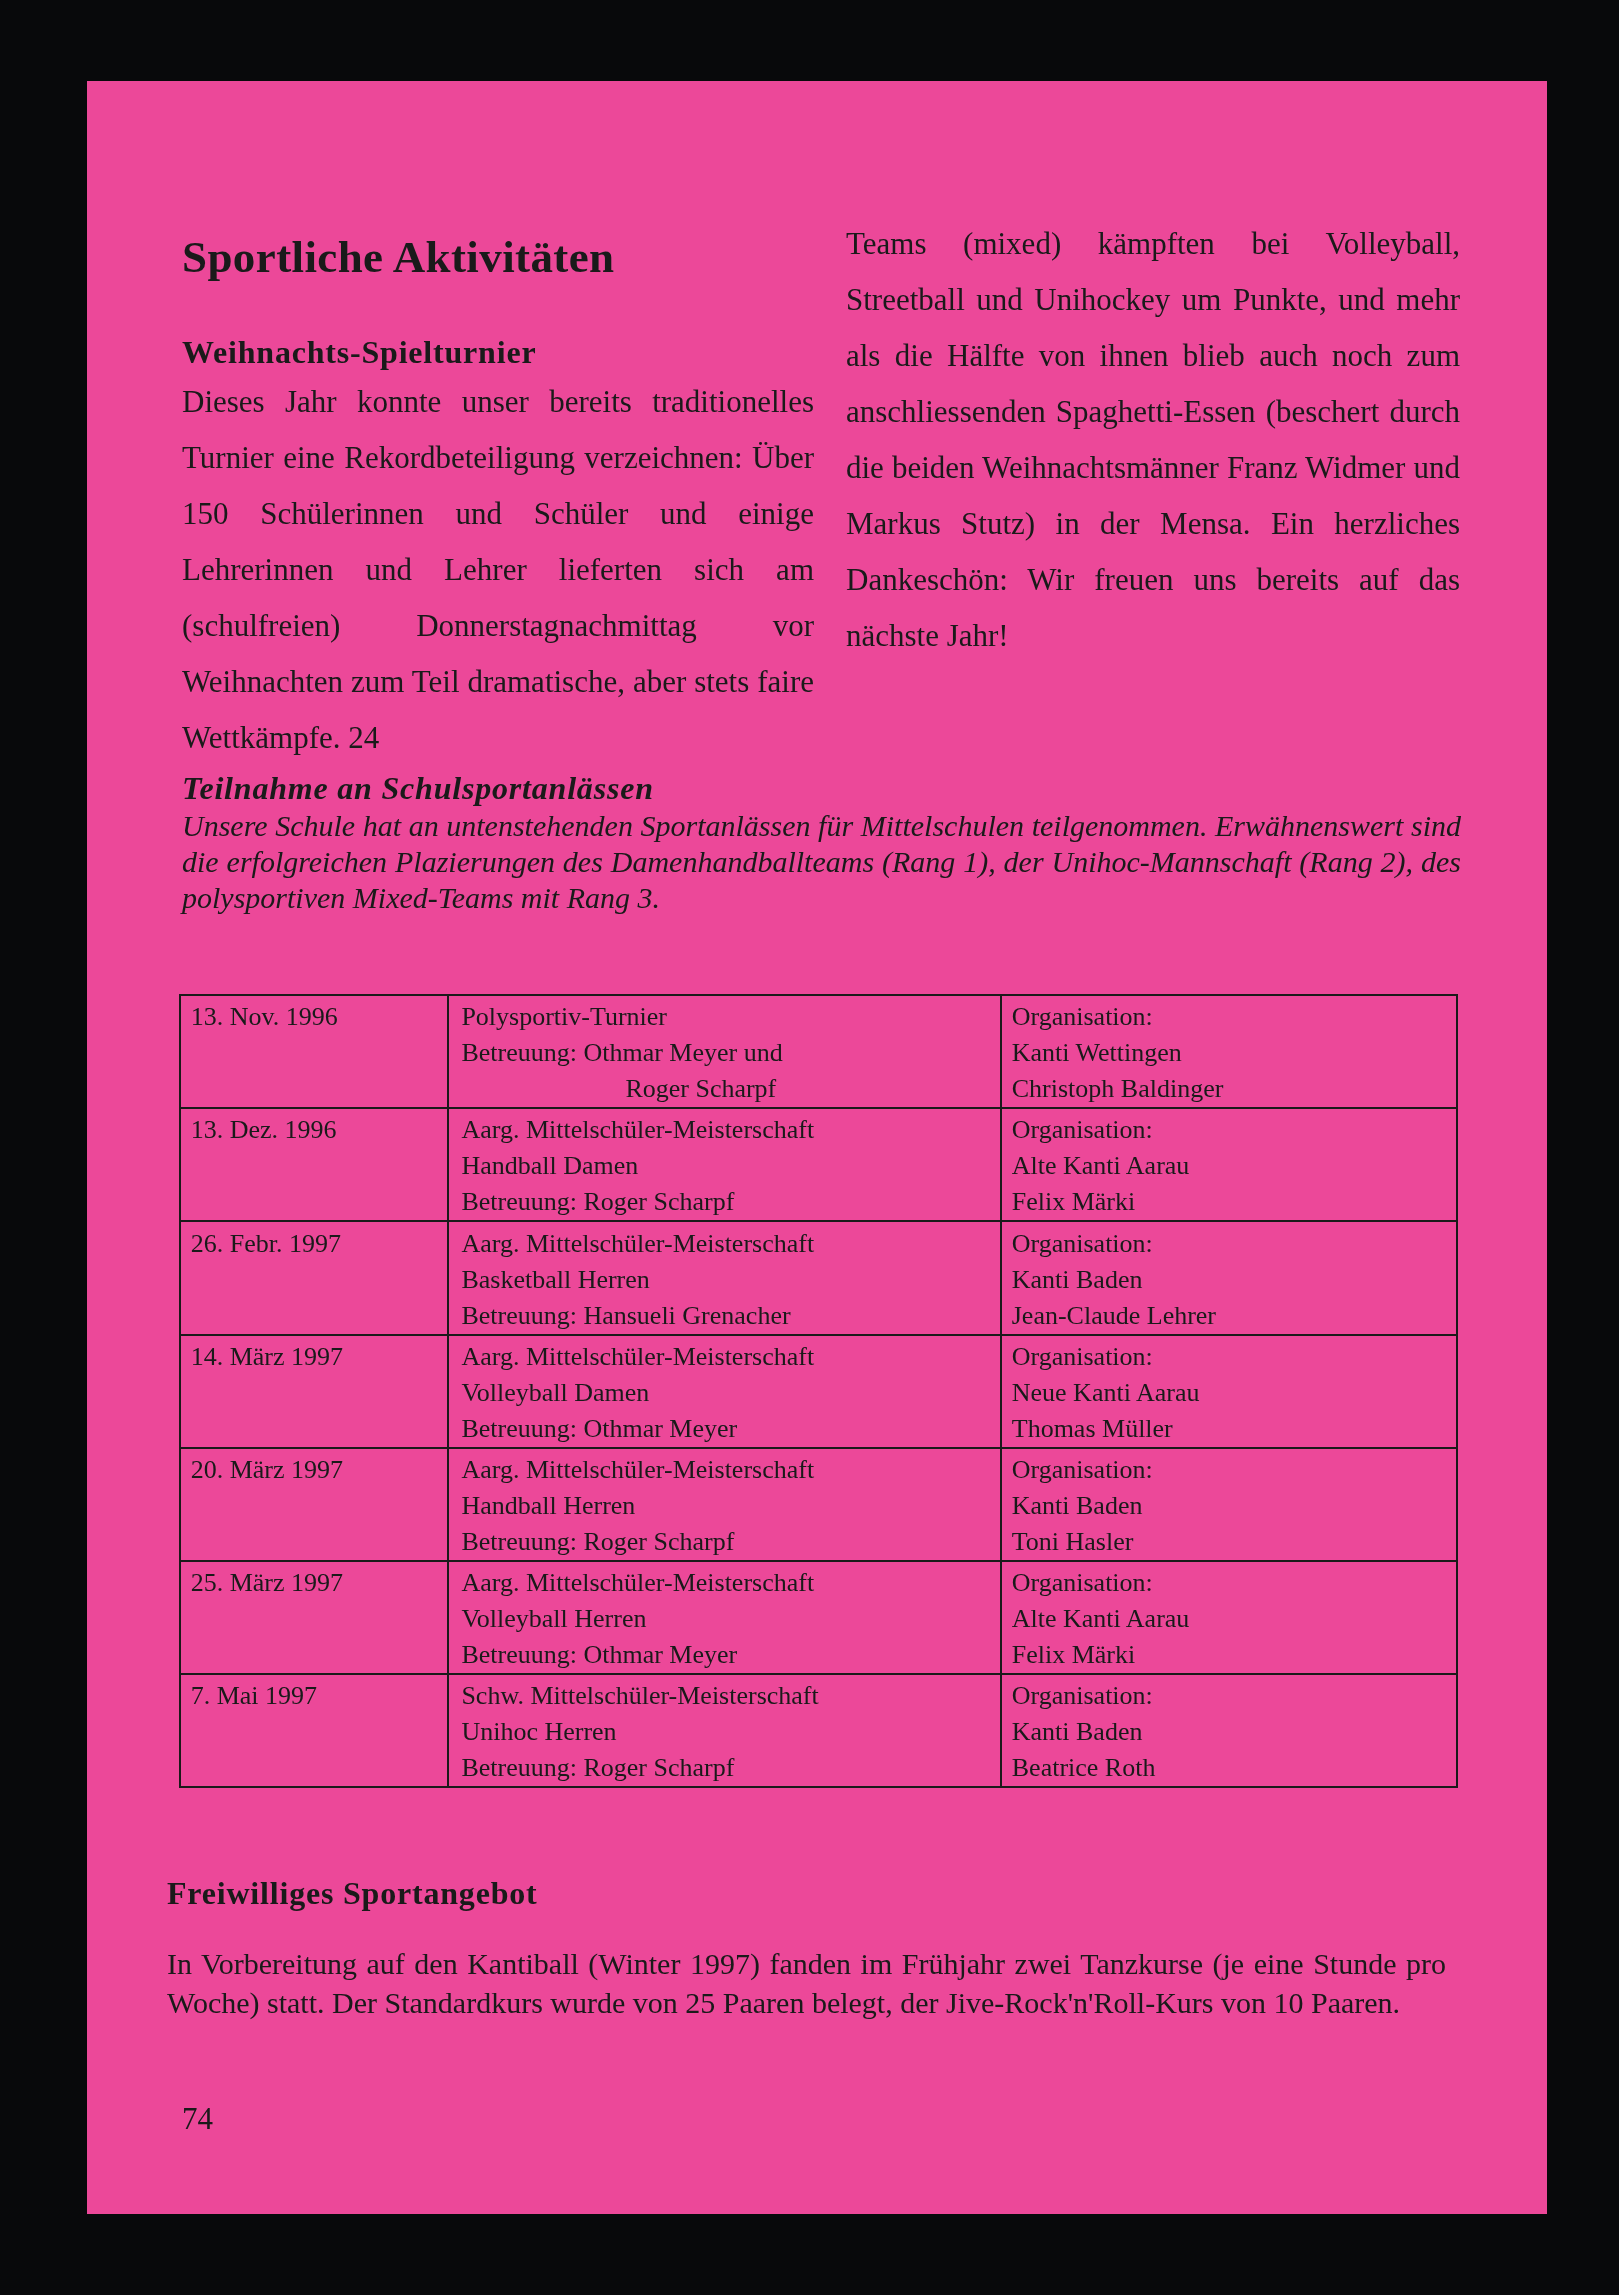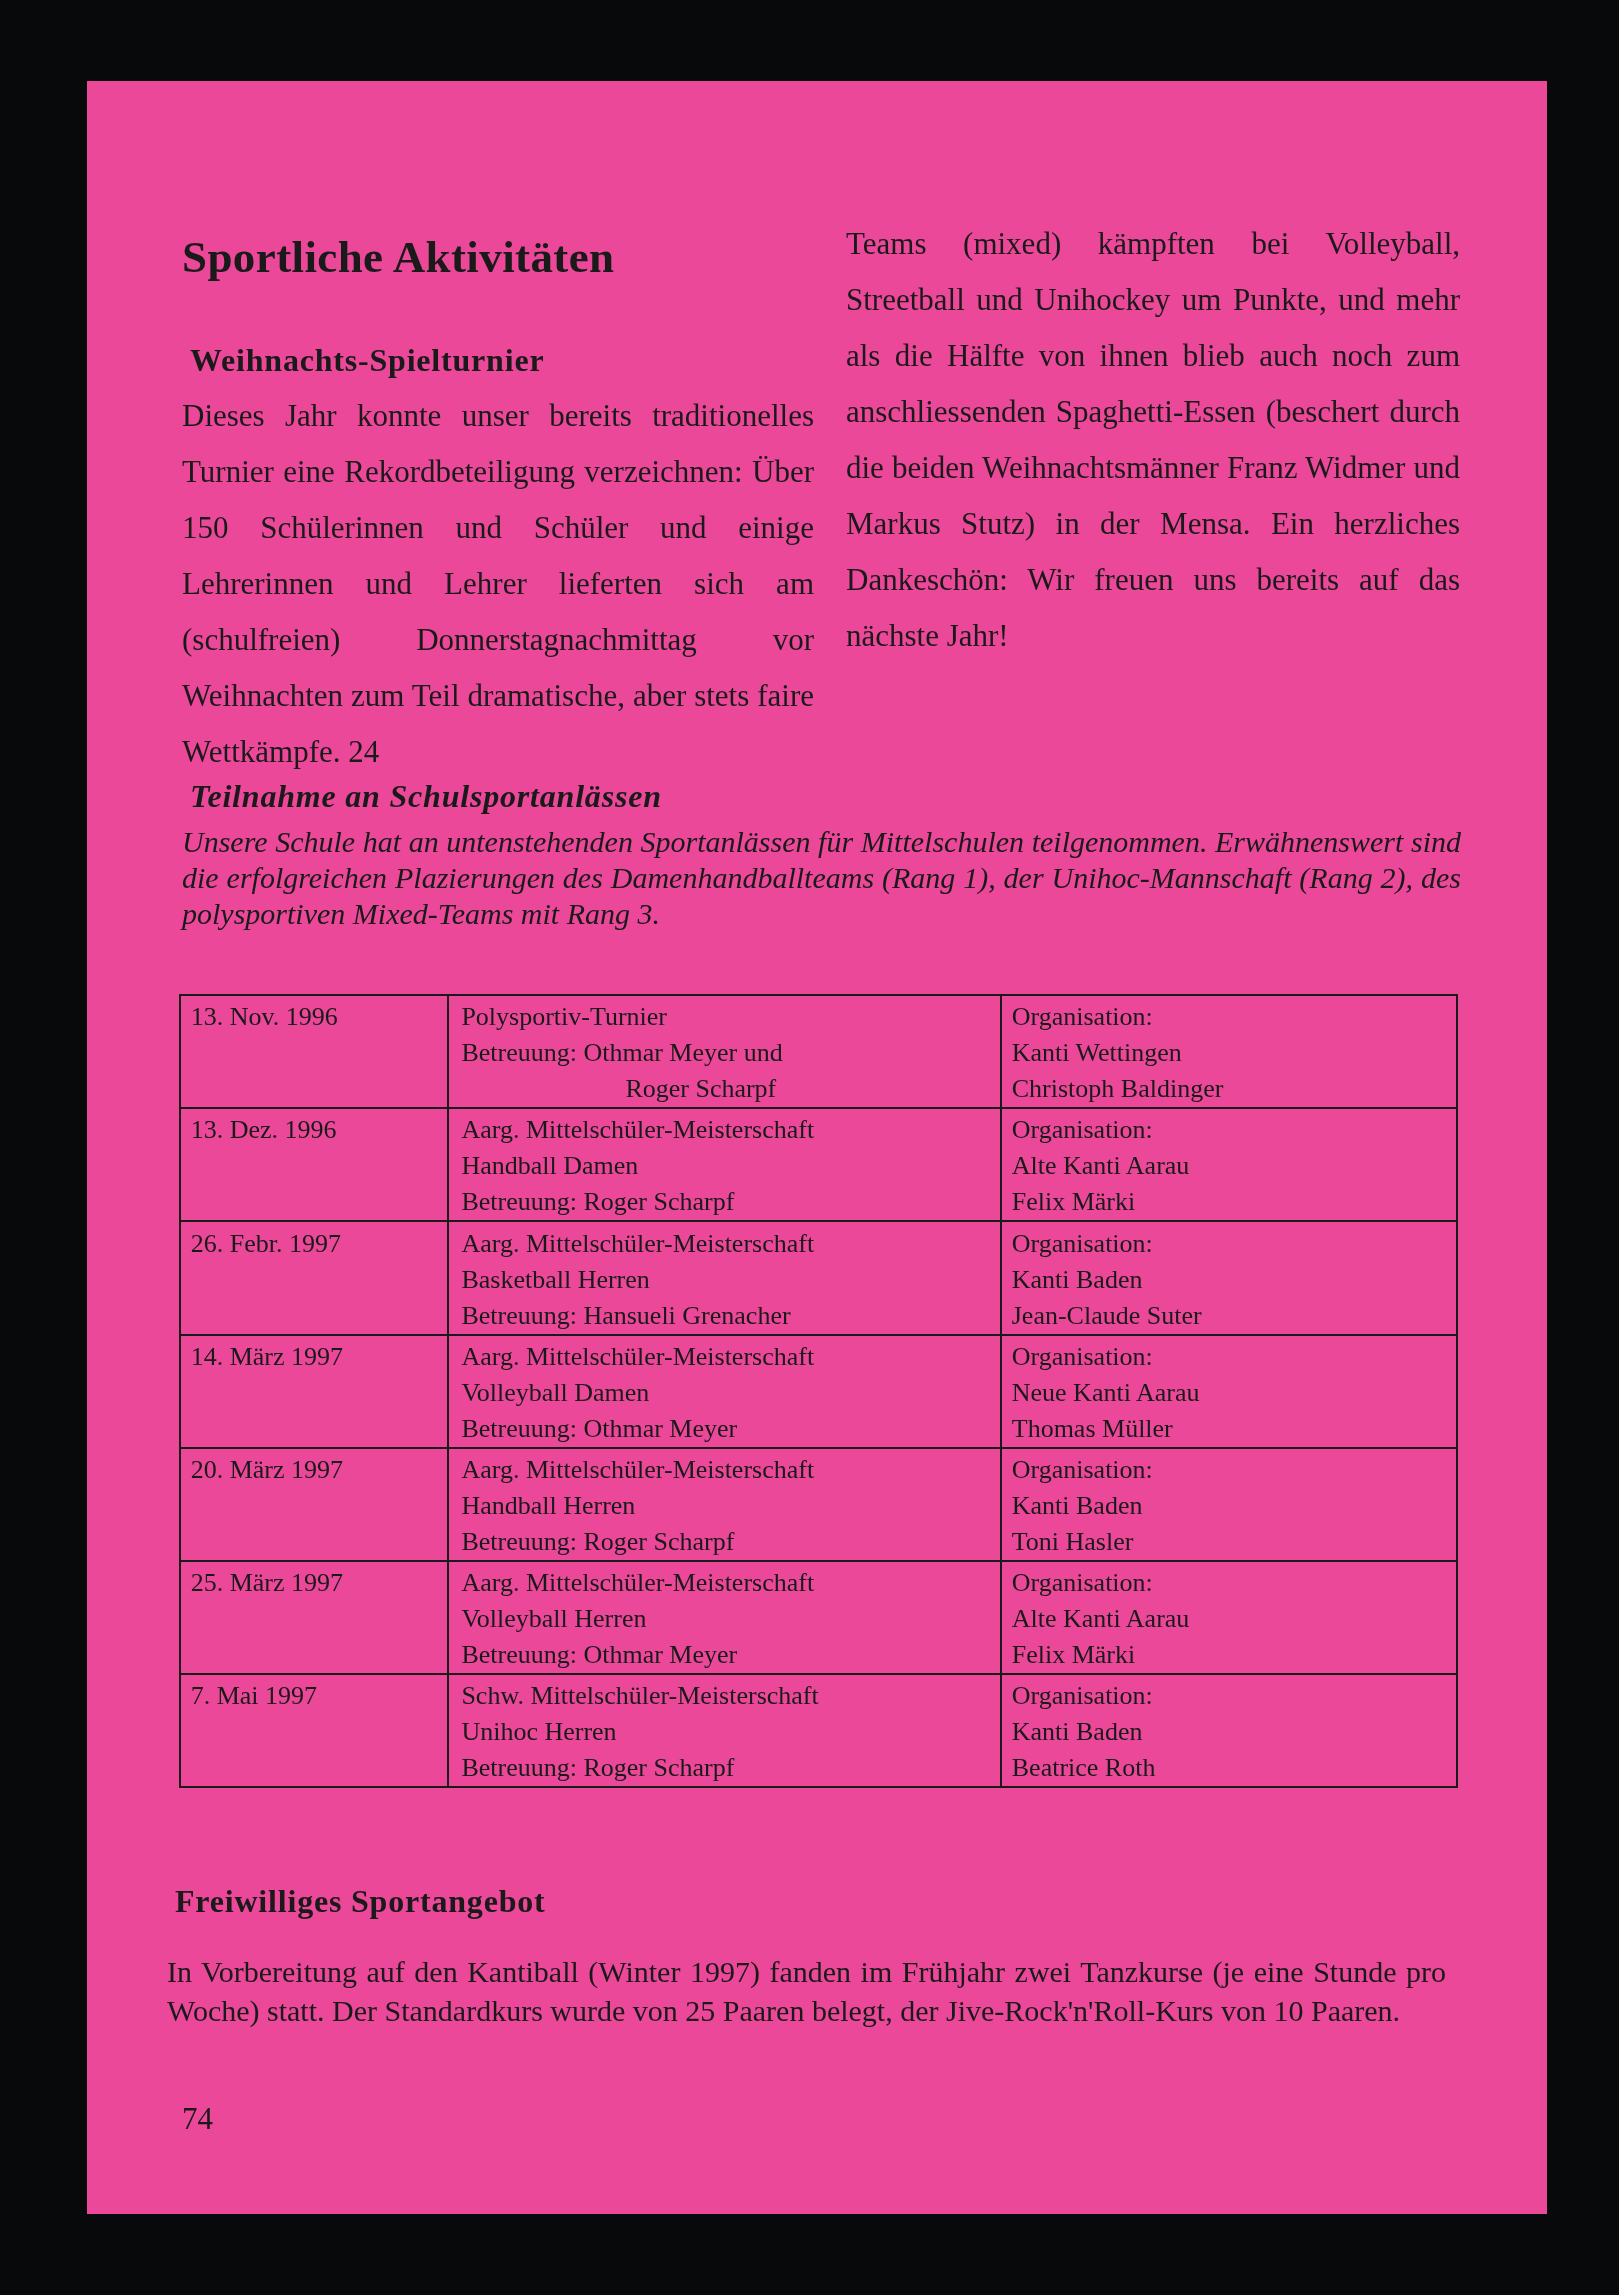--- a/index.html
+++ b/index.html
@@ -22,21 +22,21 @@
     font-size: 45px; font-weight: bold; letter-spacing: 0.4px;
     margin: 0; white-space: nowrap;
   }
   .col-left {
     position: absolute; left: 95px; top: 251px; width: 632px;
   }
   .col-right {
     position: absolute; left: 759px; top: 135px; width: 614px;
   }
   .subheading {
-    font-size: 32px; font-weight: bold; margin: 8px; letter-spacing: 0.8px;
+    font-size: 32px; font-weight: bold; margin: 0; letter-spacing: 0.8px;
     line-height: 40px;
   }
   .para {
     font-size: 31px; line-height: 56px; text-align: justify;
     margin: 0;
   }
   .col-left .para { margin-top: 1.6px; }
   .section2 {
     position: absolute; left: 95px; top: 687px; width: 1279px; font-style: italic;
   }
@@ -122,21 +122,21 @@
       <tr>
         <td class="date">26. Febr. 1997</td>
         <td class="event">
           <span class="line">Aarg. Mittelschüler-Meisterschaft</span>
           <span class="line">Basketball Herren</span>
           <span class="line">Betreuung: Hansueli Grenacher</span>
         </td>
         <td class="org">
           <span class="line">Organisation:</span>
           <span class="line">Kanti Baden</span>
-          <span class="line">Jean-Claude Suter</span>
+          <span class="line">Jean-Claude Lehrer</span>
         </td>
       </tr>
       <tr>
         <td class="date">14. März 1997</td>
         <td class="event">
           <span class="line">Aarg. Mittelschüler-Meisterschaft</span>
           <span class="line">Volleyball Damen</span>
           <span class="line">Betreuung: Othmar Meyer</span>
         </td>
         <td class="org">

